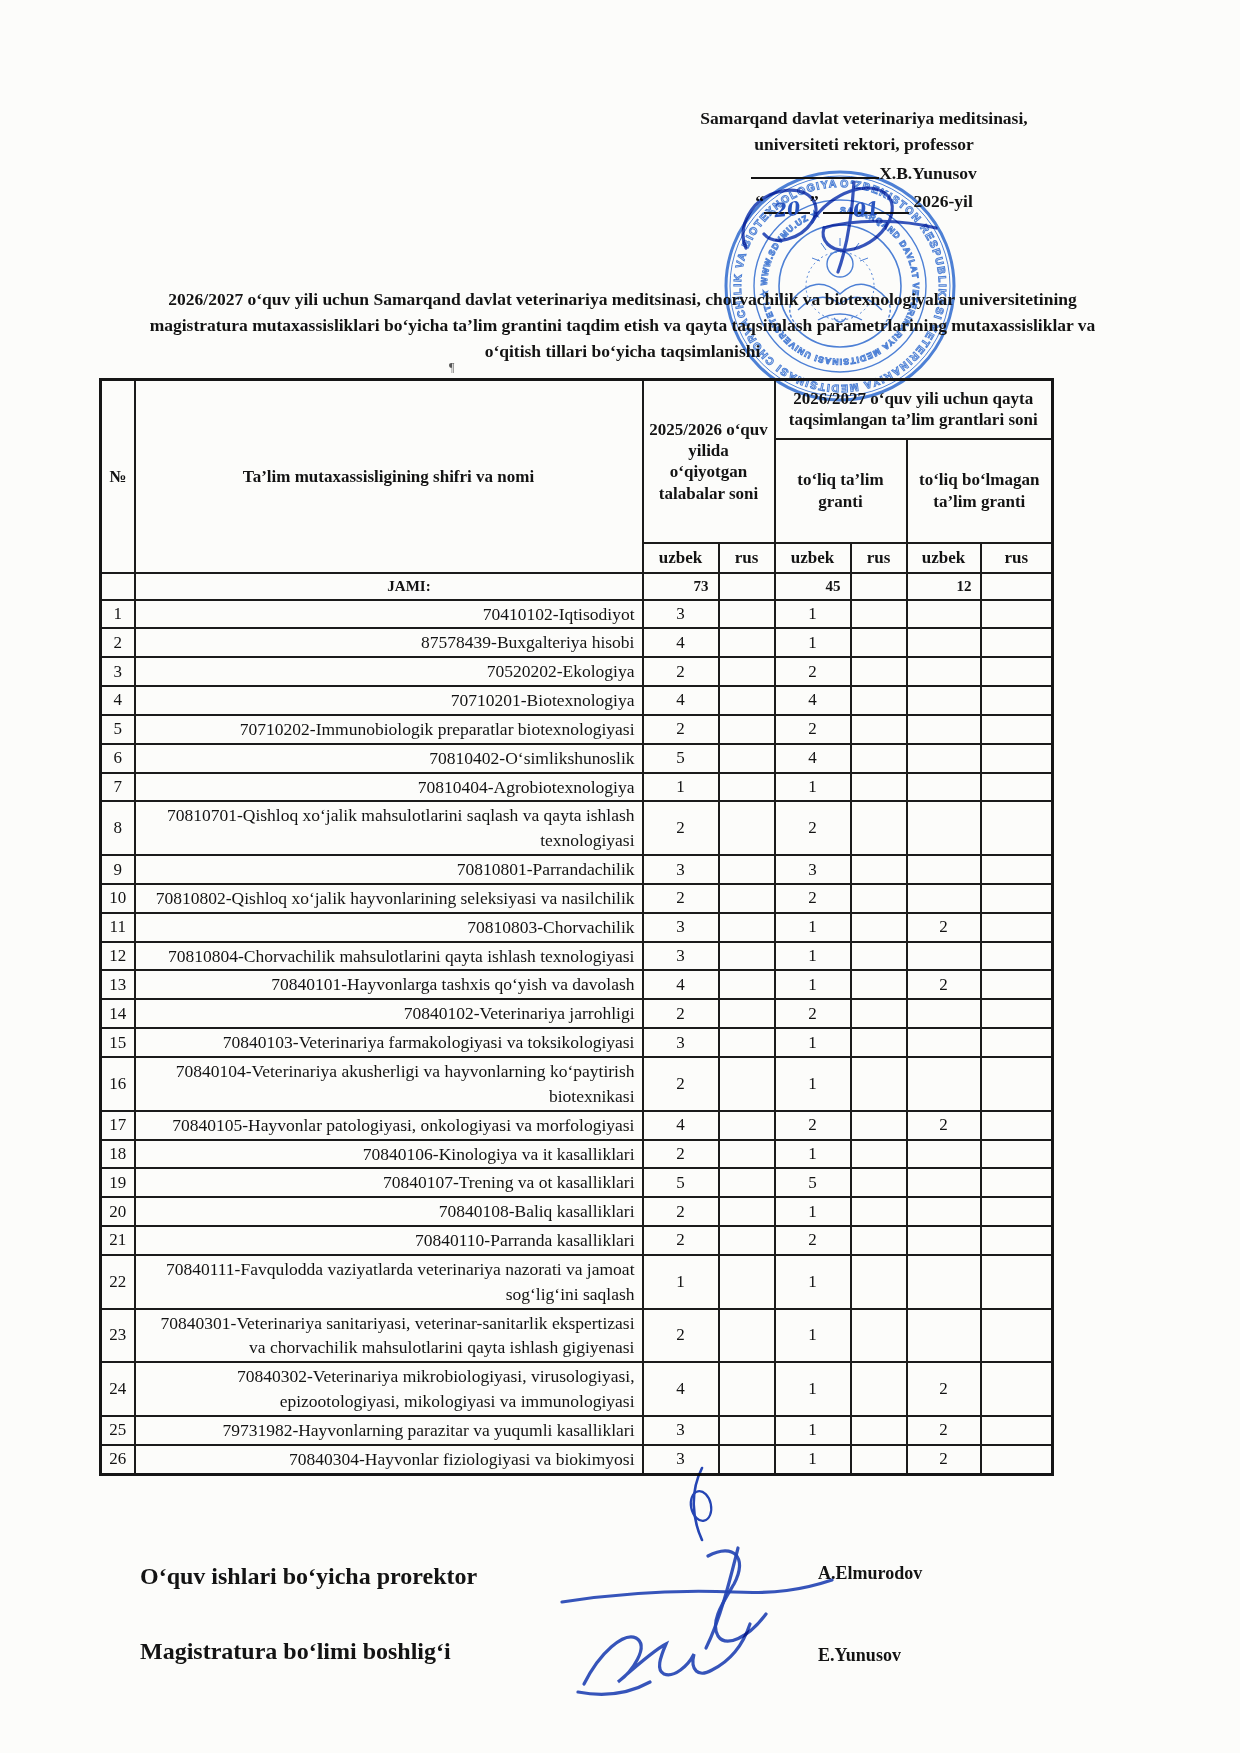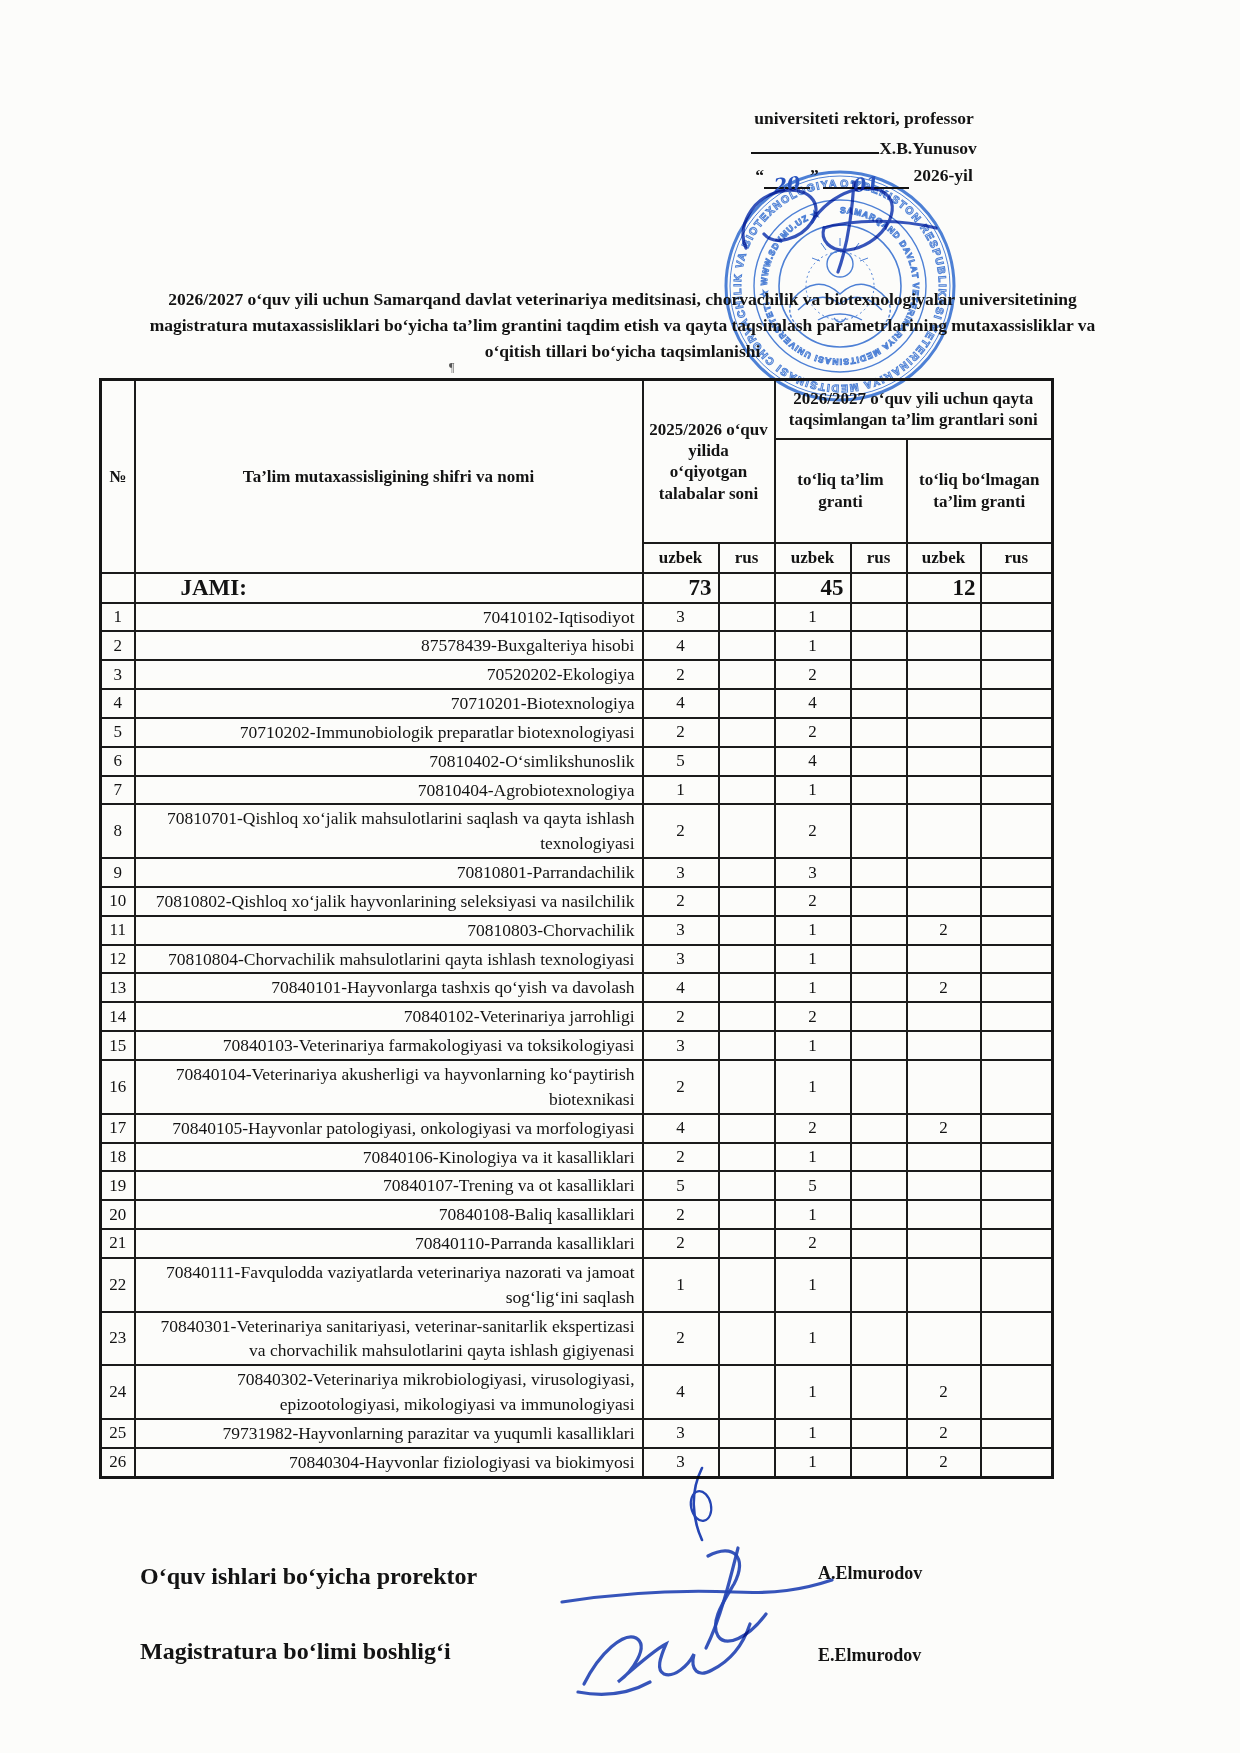--- a/index.html
+++ b/index.html
@@ -46,21 +46,21 @@
     border:2px solid #1b1b1b; vertical-align:middle;
     font-size:17px; padding:1px 4px; overflow:hidden;
   }
   .grid th{font-weight:bold; text-align:center; line-height:1.25;}
   col.w-num{width:34px;} col.w-name{width:508px;}
   col.w-su{width:76px;} col.w-sr{width:56px;}
   col.w-fu{width:76px;} col.w-fr{width:56px;}
   col.w-pu{width:74px;} col.w-pr{width:72px;}
   tr.h1{height:59px;} tr.h2{height:104px;} tr.h3{height:30px;}
   tr.total{height:27px; font-weight:bold;}
-  tr.total td{font-size:23px;padding-left:45px;}
+  tr.total td{text-align:center; font-size:15px;padding-left:45px;}
   td.c-num{text-align:center;}
   td.c-name{text-align:right; padding:1px 7px; font-size:17.5px; line-height:1.42;}
   td.c-val{text-align:center;}
   tr.datarow{height:27px;}
   
   .f-role{position:absolute; left:140px; font-weight:bold; font-size:24px; z-index:3;}
   .f-name{position:absolute; left:818px; font-weight:bold; font-size:18px; z-index:3;}
   .sig-bot{position:absolute; z-index:4; mix-blend-mode:multiply;}
   .mark-blue{position:absolute; z-index:4; mix-blend-mode:multiply;}
 </style>
@@ -89,20 +89,21 @@
       <path d="M70,132 Q94,104 118,126 Q142,104 166,132"></path>
       <path d="M76,142 Q98,120 118,136 Q138,120 160,142"></path>
       <path d="M96,152 Q118,140 140,152"></path>
       <path d="M112,150 q6,8 12,0"></path>
       <path d="M70,132 q-6,14 4,24 M166,132 q6,14 -4,24" stroke-dasharray="3,2"></path>
       <circle cx="118" cy="118" r="34" stroke-dasharray="2,3" stroke-width="1"></circle>
     </g>
   </svg>
 
   <div class="approval">
+    <div class="ln">Samarqand davlat veterinariya meditsinasi,</div>
     <div class="ln">universiteti rektori, professor</div>
     <div class="sig-row">
       <span class="rule"></span><span>X.B.Yunusov</span>
     </div>
     <div class="date-row">
       <span>“</span><span class="dline d1"><i class="hand">20</i></span><span>”</span>
       <span class="dline d2"><i class="hand">01</i></span>
       <span>2026-yil</span>
     </div>
   </div>
@@ -423,21 +424,21 @@
   </table>
 
   <svg class="mark-blue" style="left:668px; top:1462px;" width="60" height="80" viewBox="0 0 60 80">
     <path d="M34,78 C24,56 22,30 34,6" stroke="#2546b8" stroke-width="2.6" fill="none" stroke-linecap="round"></path>
     <ellipse cx="33" cy="44" rx="10" ry="15" stroke="#2546b8" stroke-width="2.2" fill="none" transform="rotate(-12 33 44)"></ellipse>
   </svg>
 
   <div class="f-role" style="top:1563px;">O‘quv ishlari bo‘yicha prorektor</div>
   <div class="f-name" style="top:1563px;">A.Elmurodov</div>
   <div class="f-role" style="top:1638px;">Magistratura bo‘limi boshlig‘i</div>
-  <div class="f-name" style="top:1645px;">E.Elmurodov</div>
+  <div class="f-name" style="top:1645px;">E.Yunusov</div>
 
   <svg class="sig-bot" style="left:556px; top:1540px;" width="285" height="115" viewBox="0 0 285 115">
     <path class="inkpath" d="M6,62 C70,52 130,50 178,52 C218,54 246,50 276,40"></path>
     <path class="inkpath" d="M182,8 C174,40 164,80 150,108"></path>
     <path class="inkpath" d="M152,16 C178,2 192,18 178,44 C166,64 154,82 162,96 C170,108 192,98 210,74"></path>
   </svg>
   <svg class="sig-bot" style="left:570px; top:1608px;" width="210" height="95" viewBox="0 0 210 95">
     <path class="inkpath" d="M14,76 C30,44 54,24 66,30 C80,38 62,64 48,74 C64,60 84,42 96,36 C90,50 86,62 94,66 C104,70 118,58 124,46 C120,62 128,70 142,62 C162,52 174,34 180,16"></path>
     <path class="inkpath" d="M8,84 C40,90 62,84 80,74"></path>
   </svg>

